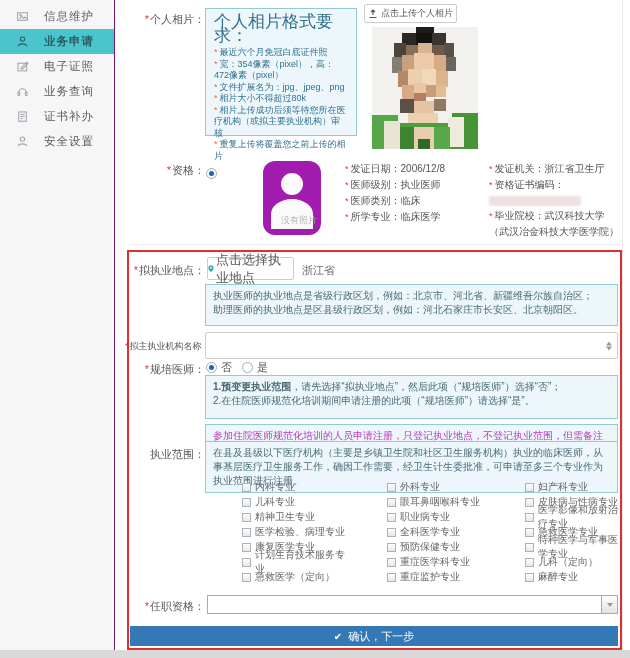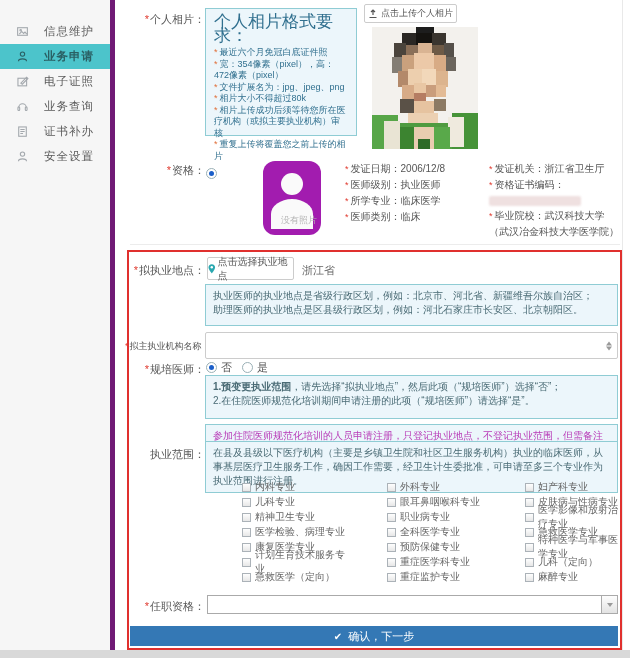--- a/index.html
+++ b/index.html
@@ -1,21 +1,21 @@
 <!DOCTYPE html>
 <html><head>
 <meta charset="utf-8">
 <style>
   * { margin:0; padding:0; box-sizing:border-box; }
   html,body { background:#fff; }
   body { font-family:"Liberation Sans","DejaVu Sans",sans-serif; color:#555; }
   #app { position:relative; width:630px; height:658px; background:#fff; overflow:hidden; }
 
   
-  #sidebar { position:absolute; left:0; top:0; width:115px; height:650px; background:#f6f6f6; border-right:5px solid #701a75; padding-top:19px; }
+  #sidebar { position:absolute; left:0; top:0; width:115px; height:650px; background:#f6f6f6; border-right:1px solid #701a75; padding-top:4px; }
   .side-item { display:flex; align-items:center; height:25px; cursor:pointer; }
   .side-item .ic { width:44px; display:flex; justify-content:center; align-items:center; }
   .side-item .tx { font-size:11.5px; color:#5a5a5a; letter-spacing:1px; }
   .side-item.active { background:#4cc4cb; }
   .side-item.active .tx { color:#2a5f63; font-weight:bold; }
   .side-item svg { stroke:#a3a8ad; fill:none; stroke-width:1; }
   .side-item.active svg { stroke:#2a5f63; }
 
   .vline { position:absolute; left:622px; top:0; width:1px; height:650px; background:#e9e9e9; }
   #bottom-strip { position:absolute; left:0; top:650px; width:630px; height:8px; background:#d9d9d9; }
@@ -45,21 +45,21 @@
   #no-photo .bodyy { position:absolute; left:8px; top:38px; width:42px; height:30px; border-radius:50% 50% 0 0; background:#fafafa; }
   #no-photo .cap { position:absolute; right:4px; bottom:8px; font-size:9px; color:#b5b5b5; }
   .detail-col { position:absolute; font-size:10px; line-height:15px; color:#555; }
   .detail-col .bu { color:#e03a2f; margin-right:2px; font-size:9px; }
   .redact { display:inline-block; width:92px; height:10px; background:#efe0e0; border-radius:2px; vertical-align:-2px; filter:blur(1px); }
   #divider { left:130px; top:244px; width:490px; height:1px; background:#ececec; position:absolute; }
 
   
   #red-box { position:absolute; left:127px; top:250px; width:495px; height:400px; border:2px solid #e0302e; }
 
-  .mini-btn { position:absolute; background:#fff; border:1px solid #ccc; border-radius:2px; display:flex; align-items:center; justify-content:center; gap:2px; font-size:10px; color:#555; cursor:pointer; }
+  .mini-btn { position:absolute; background:#fff; border:1px solid #ccc; border-radius:2px; display:flex; align-items:center; justify-content:center; gap:2px; font-size:13px; color:#555; cursor:pointer; }
   .plain-val { position:absolute; font-size:11px; color:#666; }
 
   .combobox { position:absolute; background:#fff; border:1px solid #ccc; border-radius:2px; }
   .combobox .spin { position:absolute; right:5px; top:50%; transform:translateY(-50%); display:flex; flex-direction:column; gap:1px; }
   .tri-up { width:0; height:0; border-left:3px solid transparent; border-right:3px solid transparent; border-bottom:4px solid #999; }
   .tri-dn { width:0; height:0; border-left:3px solid transparent; border-right:3px solid transparent; border-top:4px solid #999; }
   .select { position:absolute; background:#fff; border:1px solid #aaa; }
   .select .dd { position:absolute; right:0; top:0; bottom:0; width:16px; border-left:1px solid #aaa; background:linear-gradient(#fdfdfd,#e3e3e3); display:flex; align-items:center; justify-content:center; }
 
   .radio-row { position:absolute; font-size:11px; color:#555; display:flex; align-items:center; gap:4px; }
@@ -215,22 +215,22 @@
 
   <div id="no-photo">
     <div class="head"></div>
     <div class="bodyy"></div>
     <div class="cap">没有照片</div>
   </div>
 
   <div class="detail-col" style="left:345px; top:161px; width:138px;">
     <div><span class="bu">*</span><span>发证日期：2006/12/8</span></div>
     <div><span class="bu">*</span><span>医师级别：执业医师</span></div>
+    <div><span class="bu">*</span><span>医师类别：临床</span></div>
     <div><span class="bu">*</span><span>所学专业：临床医学</span></div>
-    <div><span class="bu">*</span><span>医师类别：临床</span></div>
   </div>
   <div class="detail-col" style="left:489px; top:161px; width:132px;">
     <div><span class="bu">*</span><span>发证机关：浙江省卫生厅</span></div>
     <div><span class="bu">*</span><span>资格证书编码：</span><span class="redact"></span></div>
     <div><span class="bu">*</span><span>毕业院校：武汉科技大学（武汉冶金科技大学医学院）</span></div>
   </div>
 
   <div id="divider"></div>
 
   

